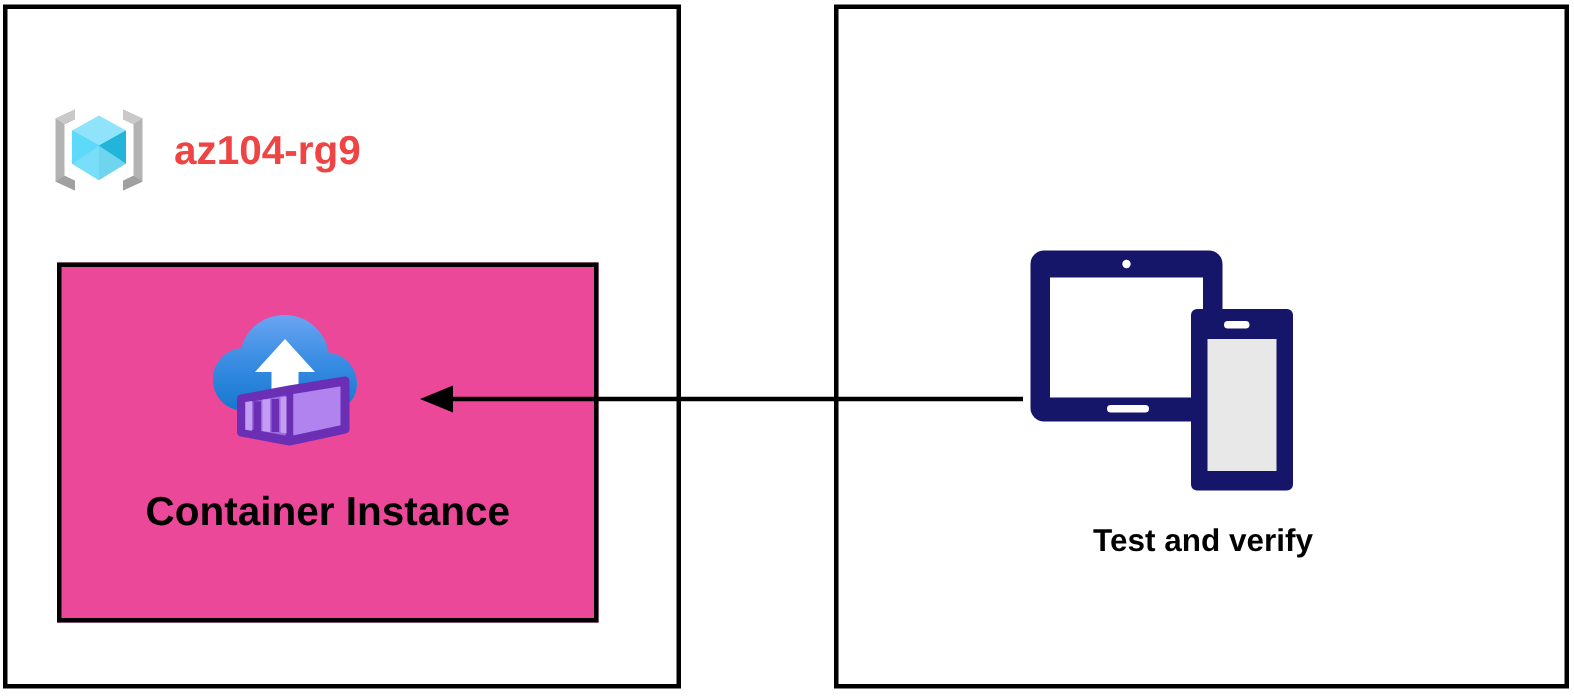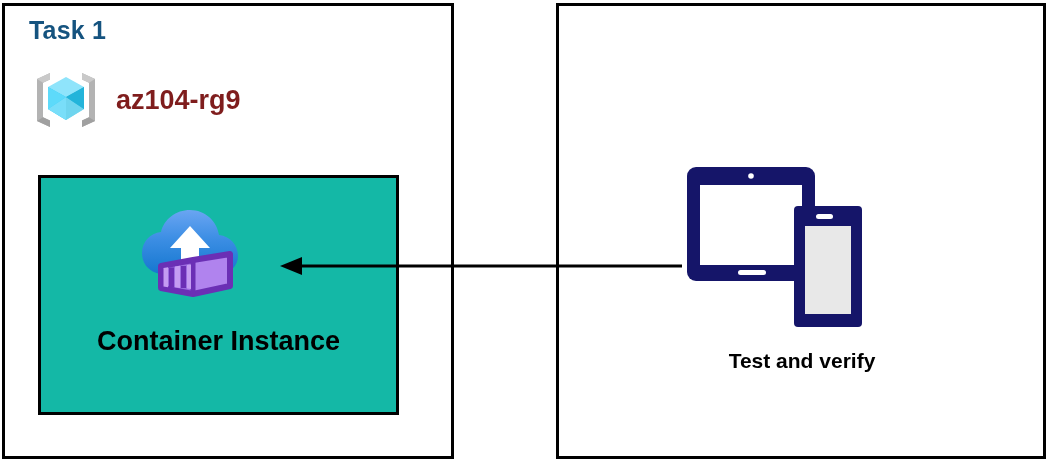--- a/index.html
+++ b/index.html
@@ -45,34 +45,34 @@
     left: 30px;
     top: 64px;
     display: flex;
     align-items: center;
     gap: 14px;
   }
   #rg-icon { width: 72px; height: 72px; display: block; }
   #rg-label {
     font-size: 27px;
     font-weight: bold;
-    color: #7f1d1d;
+    color: #ef4444;
     white-space: nowrap;
   }
 
   
   #aci-panel {
     position: absolute;
     left: 38px;
     top: 175px;
     width: 361px;
     height: 240px;
     box-sizing: border-box;
     border: 3px solid #000000;
-    background: #14b8a6;
+    background: #ec4899;
   }
   #aci-icon {
     position: absolute;
     left: 97px;
     top: 24px;
     width: 104px;
     height: 100px;
     display: block;
   }
   #aci-label {
@@ -117,21 +117,20 @@
     pointer-events: none;
   }
 </style>
 </head>
 <body>
 
 <div id="canvas">
 
   <div id="task1-panel" class="task-panel"></div>
 
-  <div id="task1-title" class="task-title">Task 1</div>
 
   <div id="rg-row">
     <svg id="rg-icon" viewBox="0 0 72 72">
 
       <path d="M20 9 L7 15 L7 57 L20 63 L20 56.5 L13 53.2 L13 18.8 L20 15.5 Z" fill="#b3b3b3"></path>
       <path d="M20 9 L7 15 L13 18.8 L20 15.5 Z" fill="#c9c9c9"></path>
       <path d="M7 57 L20 63 L20 56.5 L13 53.2 Z" fill="#a0a0a0"></path>
 
       <path d="M52 9 L65 15 L65 57 L52 63 L52 56.5 L59 53.2 L59 18.8 L52 15.5 Z" fill="#b3b3b3"></path>
       <path d="M52 9 L65 15 L59 18.8 L52 15.5 Z" fill="#c9c9c9"></path>

